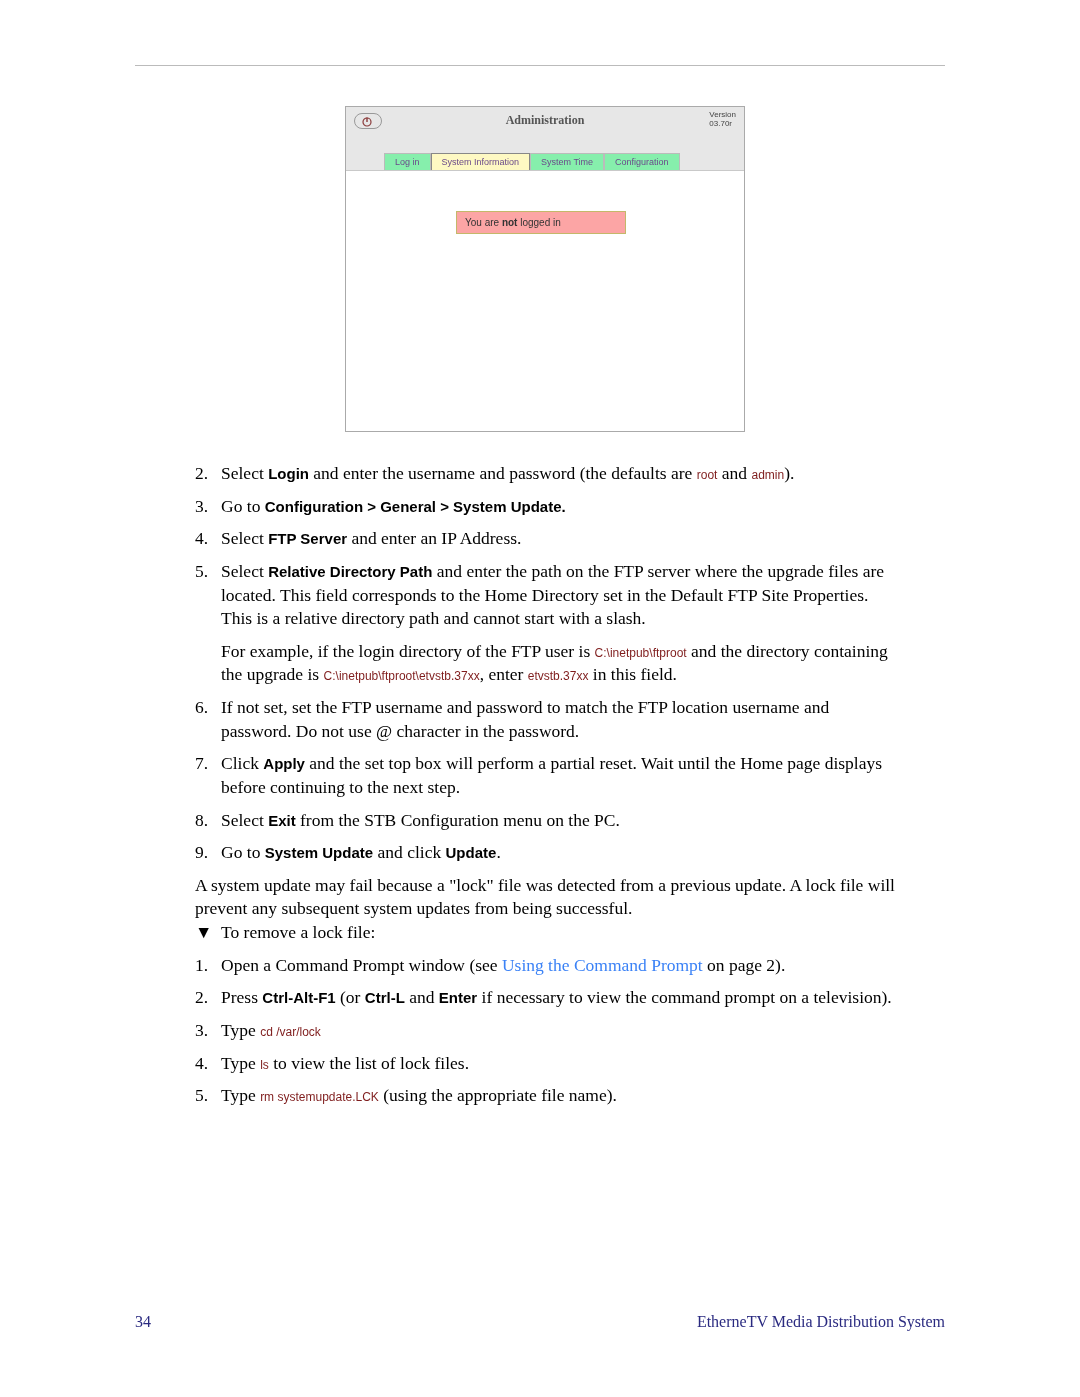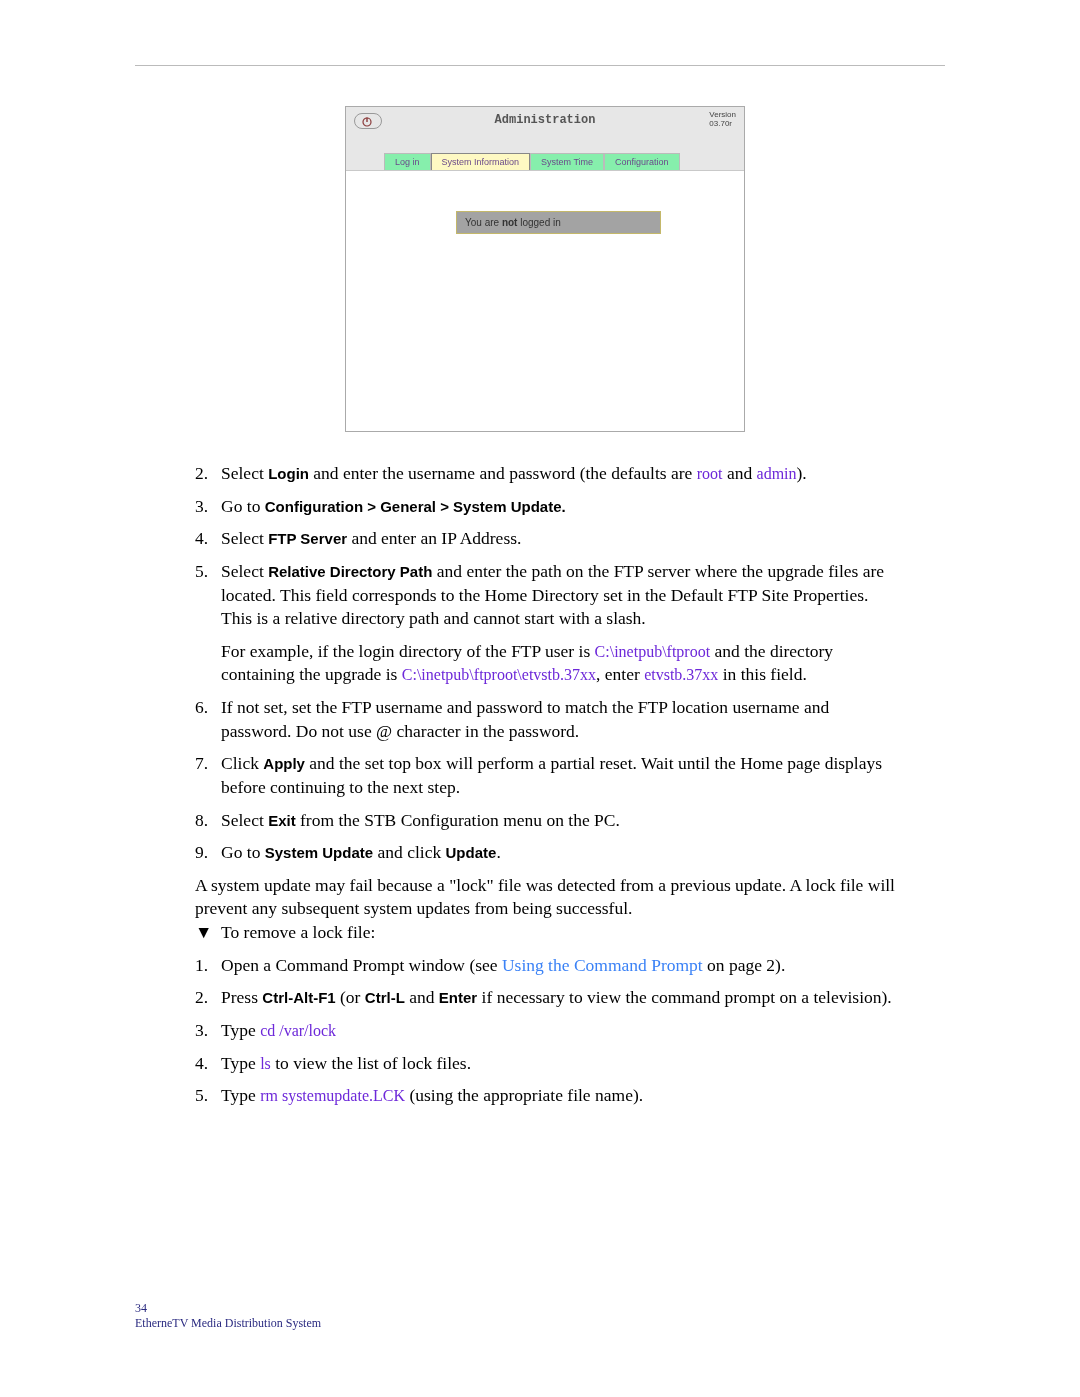--- a/index.html
+++ b/index.html
@@ -38,21 +38,21 @@
     border: 1px solid #999;
     border-radius: 9px;
     position: relative;
     vertical-align: top;
   }
   .power-icon svg { position: absolute; left: 6px; top: 2px; }
   .admin-title {
     position: absolute;
     left: 0; right: 0; top: 6px;
     text-align: center;
-    font-family: Liberation Mono, monospace;
+    font-family: Liberation Serif, serif;
     font-size: 12px;
     font-weight: bold;
     color: #555;
   }
   .admin-version {
     position: absolute;
     right: 8px; top: 4px;
     font-family: Arial, sans-serif;
     font-size: 8px;
     color: #444;
@@ -78,59 +78,58 @@
     border-color: #888;
   }
   .admin-body {
     background: #fff;
     height: 260px;
     position: relative;
   }
   .login-box {
     position: absolute;
     left: 110px; top: 40px;
-    width: 205px;
-    background: #a3a3a3;
+    width: 170px;
+    background: #fca5a5;
     border: 1px solid #c4b86a;
     font-family: Arial, sans-serif;
     font-size: 10px;
     color: #333;
     padding: 5px 8px;
   }
   .login-box b { font-weight: bold; }
 
   
   .num-item { display: flex; margin-bottom: 9px; font-size: 17.5px; line-height: 1.35; }
   .num-item .num { width: 26px; flex-shrink: 0; text-align: left; }
   .num-item .body { flex: 1; }
   .num-item .para2 { margin-top: 9px; }
   .sans-bold { font-family: Arial, sans-serif; font-weight: bold; font-size: 15px; }
-  .mono { font-family: Liberation Serif, serif; font-size: 16px; color: #6d28d9; }
+  .mono { font-family: Liberation Sans, sans-serif; font-size: 12px; color: #7f1d1d; }
   .section-head {
     font-family: Garamond, Georgia, serif;
     font-weight: bold;
     font-size: 20px;
     margin: 26px 0 10px 0;
   }
   .para { font-size: 17.5px; line-height: 1.35; }
   .tri-item { display: flex; margin-bottom: 9px; font-size: 17.5px; line-height: 1.35; }
   .tri-item .tri { width: 26px; flex-shrink: 0; }
   .link { color: #3b82f6; }
 
   
   .footer {
     position: absolute;
     left: 135px;
     bottom: 66px;
     width: 810px;
     display: flex;
     justify-content: space-between;
-    font-size: 12px;
+    font-size: 16px;
     color: #2a2a80;
-    flex-direction: column;
   }
 </style>
 </head>
 <body>
 
 <div class="page">
   <div class="hr-top"></div>
   <div class="content">
 
     <div class="admin-panel">

